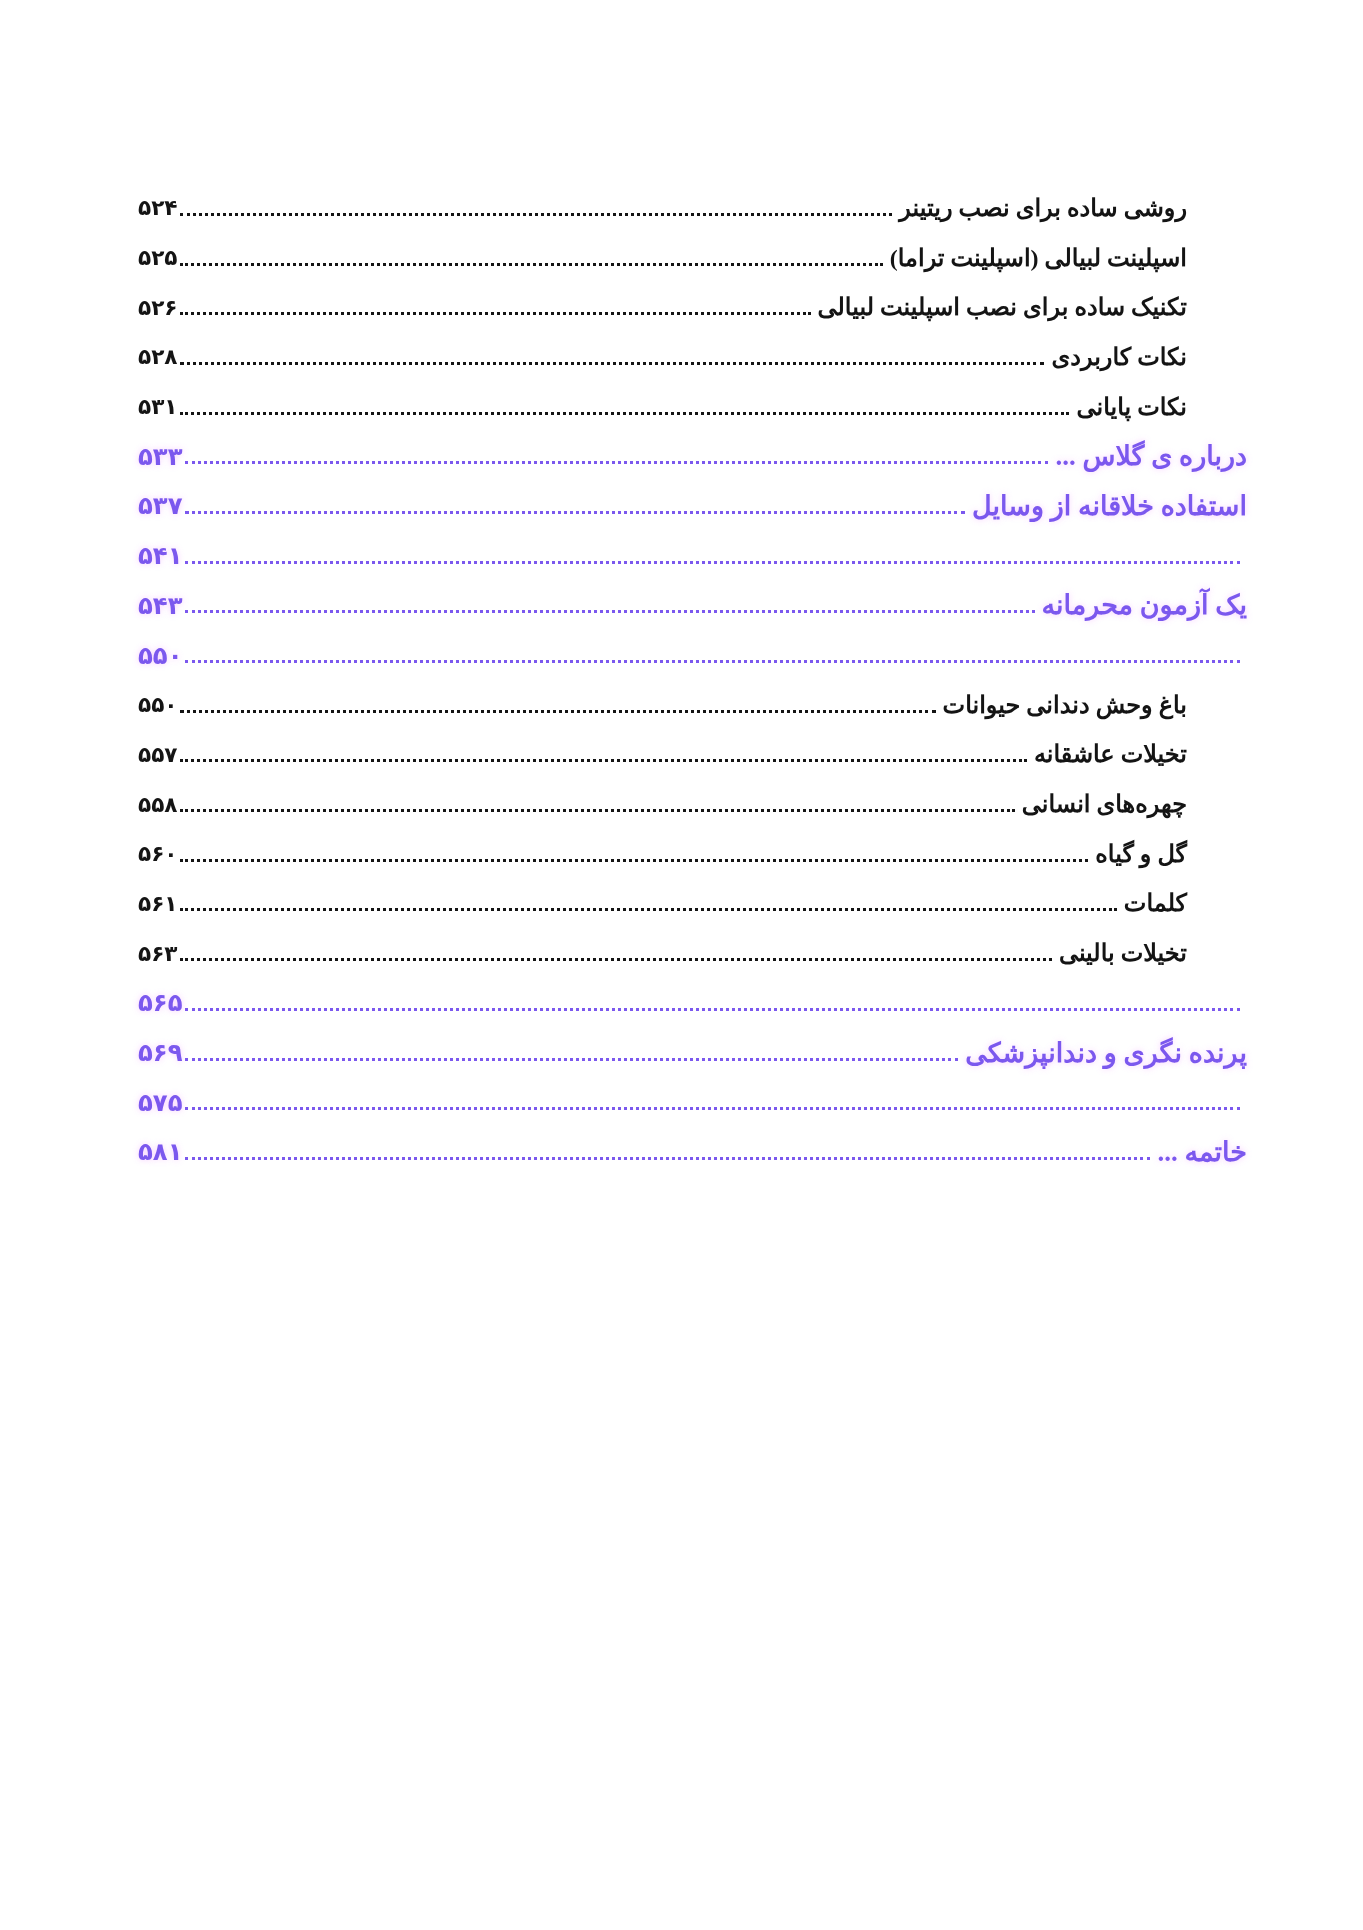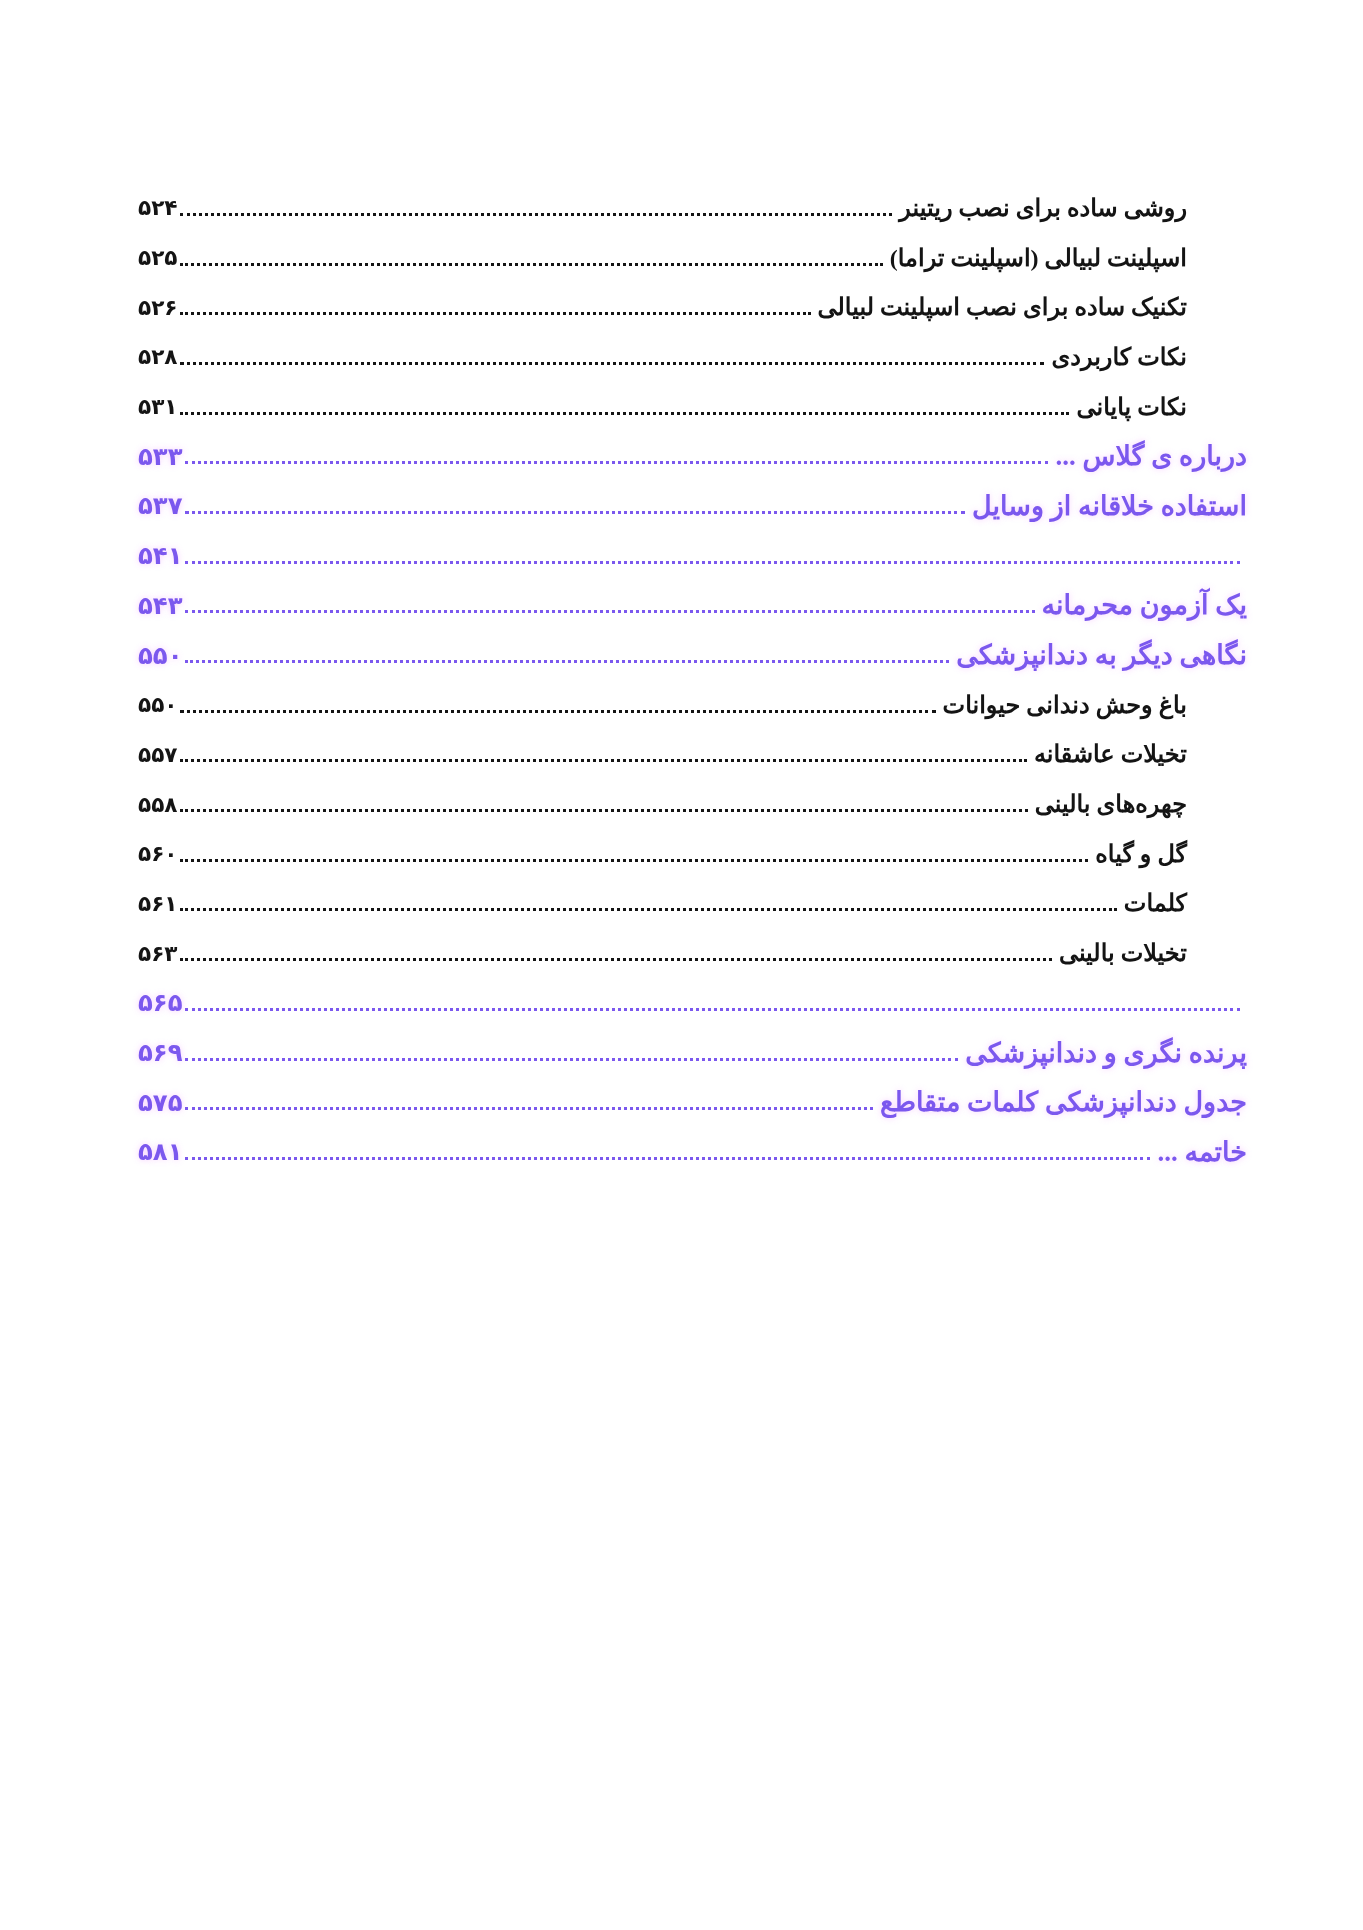--- a/index.html
+++ b/index.html
@@ -103,36 +103,35 @@
       <div class="toc-row heading">
     <span class="dot-leader"></span>
     <span class="toc-page-num">۵۴۱</span>
   </div>
       <div class="toc-row heading">
     <span class="toc-title">یک آزمون محرمانه</span>
     <span class="dot-leader"></span>
     <span class="toc-page-num">۵۴۳</span>
   </div>
       <div class="toc-row heading">
-    <span class="toc-title">نگاهی دیگر به دندانپزشکی</span>
     <span class="dot-leader"></span>
     <span class="toc-page-num">۵۵۰</span>
   </div>
       <div class="toc-row sub">
     <span class="toc-title">باغ وحش دندانی حیوانات</span>
     <span class="dot-leader"></span>
     <span class="toc-page-num">۵۵۰</span>
   </div>
       <div class="toc-row sub">
     <span class="toc-title">تخیلات عاشقانه</span>
     <span class="dot-leader"></span>
     <span class="toc-page-num">۵۵۷</span>
   </div>
       <div class="toc-row sub">
-    <span class="toc-title">چهره‌های بالینی</span>
+    <span class="toc-title">چهره‌های انسانی</span>
     <span class="dot-leader"></span>
     <span class="toc-page-num">۵۵۸</span>
   </div>
       <div class="toc-row sub">
     <span class="toc-title">گل و گیاه</span>
     <span class="dot-leader"></span>
     <span class="toc-page-num">۵۶۰</span>
   </div>
       <div class="toc-row sub">
     <span class="toc-title">کلمات</span>
@@ -147,21 +146,20 @@
       <div class="toc-row heading">
     <span class="dot-leader"></span>
     <span class="toc-page-num">۵۶۵</span>
   </div>
       <div class="toc-row heading">
     <span class="toc-title">پرنده نگری و دندانپزشکی</span>
     <span class="dot-leader"></span>
     <span class="toc-page-num">۵۶۹</span>
   </div>
       <div class="toc-row heading">
-    <span class="toc-title">جدول دندانپزشکی کلمات متقاطع</span>
     <span class="dot-leader"></span>
     <span class="toc-page-num">۵۷۵</span>
   </div>
       <div class="toc-row heading">
     <span class="toc-title">خاتمه ...</span>
     <span class="dot-leader"></span>
     <span class="toc-page-num">۵۸۱</span>
   </div>
     </div>
 </div>

